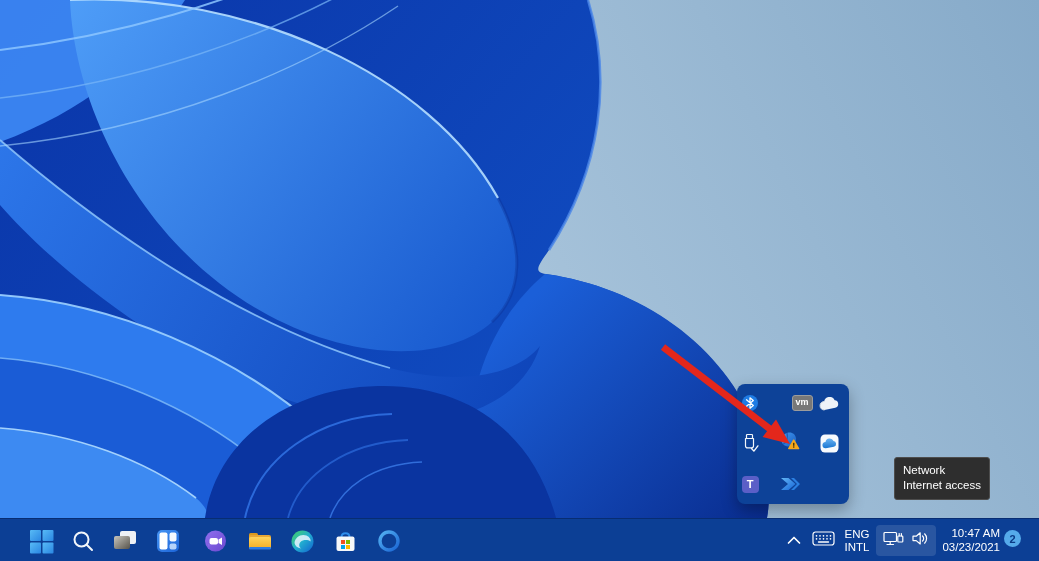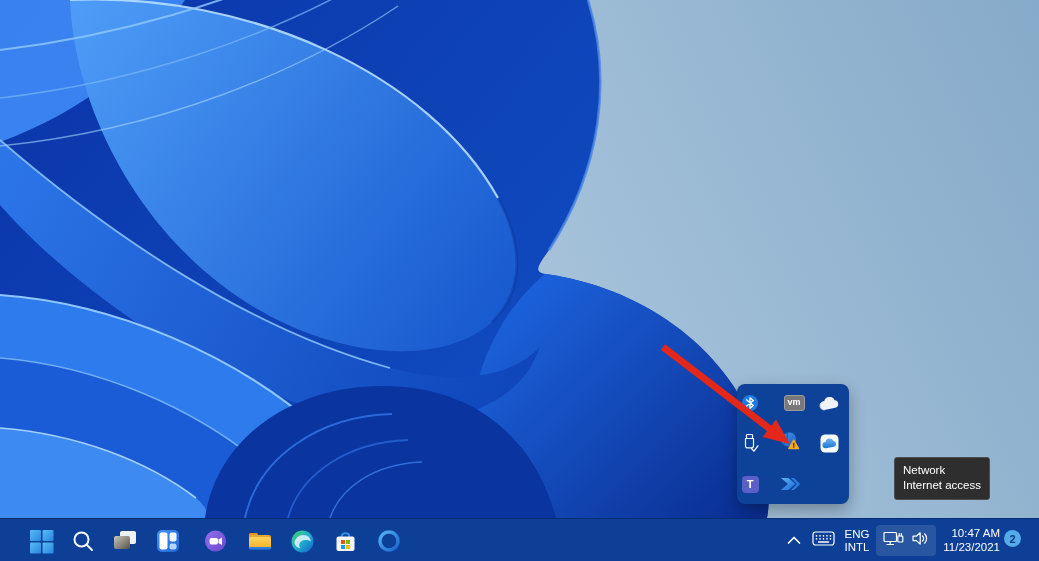--- a/index.html
+++ b/index.html
@@ -115,21 +115,21 @@
   </div>
 
   <div class="overflow">
 
     <div class="ov-cell" style="left:0;top:6px;">
       <svg width="18" height="18" viewBox="0 0 18 18">
         <circle cx="9" cy="9" r="8" fill="#1f7ce4"></circle>
         <path d="M5.5,5.8 L12.3,11.6 L9,14.2 L9,3.8 L12.3,6.4 L5.5,12.2" stroke="#fff" stroke-width="1.3" fill="none" stroke-linejoin="round" stroke-linecap="round"></path>
       </svg>
     </div>
-    <div class="ov-cell" style="left:44px;top:6px;justify-content:center;">
+    <div class="ov-cell" style="left:52px;top:6px;justify-content:center;">
       <div class="vm-box">vm</div>
     </div>
     <div class="ov-cell" style="left:79px;top:7px;">
       <svg width="20" height="14" viewBox="0 0 20 14">
         <path d="M5.5,13 a4.3,4.3 0 0 1 -0.4,-8.6 a5.6,5.6 0 0 1 10.6,-1.2 a3.8,3.8 0 0 1 0.5,7.5 Z" fill="#eef3f8"></path>
         <path d="M5.5,13 a4.3,4.3 0 0 1 -0.4,-8.6" fill="none" stroke="#c8d4e0" stroke-width="1"></path>
       </svg>
     </div>
 
     <div class="ov-cell" style="left:0;top:46px;">
@@ -381,21 +381,21 @@
         <g stroke="#fff" stroke-width="1.2" fill="none" stroke-linecap="round" stroke-linejoin="round">
           <path d="M2,6.2 H5.2 L9.2,2.8 V14 L5.2,10.6 H2 Z"></path>
           <path d="M11.5,6 a3.3,3.3 0 0 1 0,5"></path>
           <path d="M13.6,3.8 a6.6,6.6 0 0 1 0,9.4"></path>
         </g>
       </svg></span>
     </div>
 
     <div class="clock">
       <span>10:47 AM</span>
-      <span>11/23/2021</span>
+      <span>03/23/2021</span>
     </div>
   </div>
 
   <div class="badge">
     <span>2</span>
   </div>
 
 </div>
 
 </body></html>

